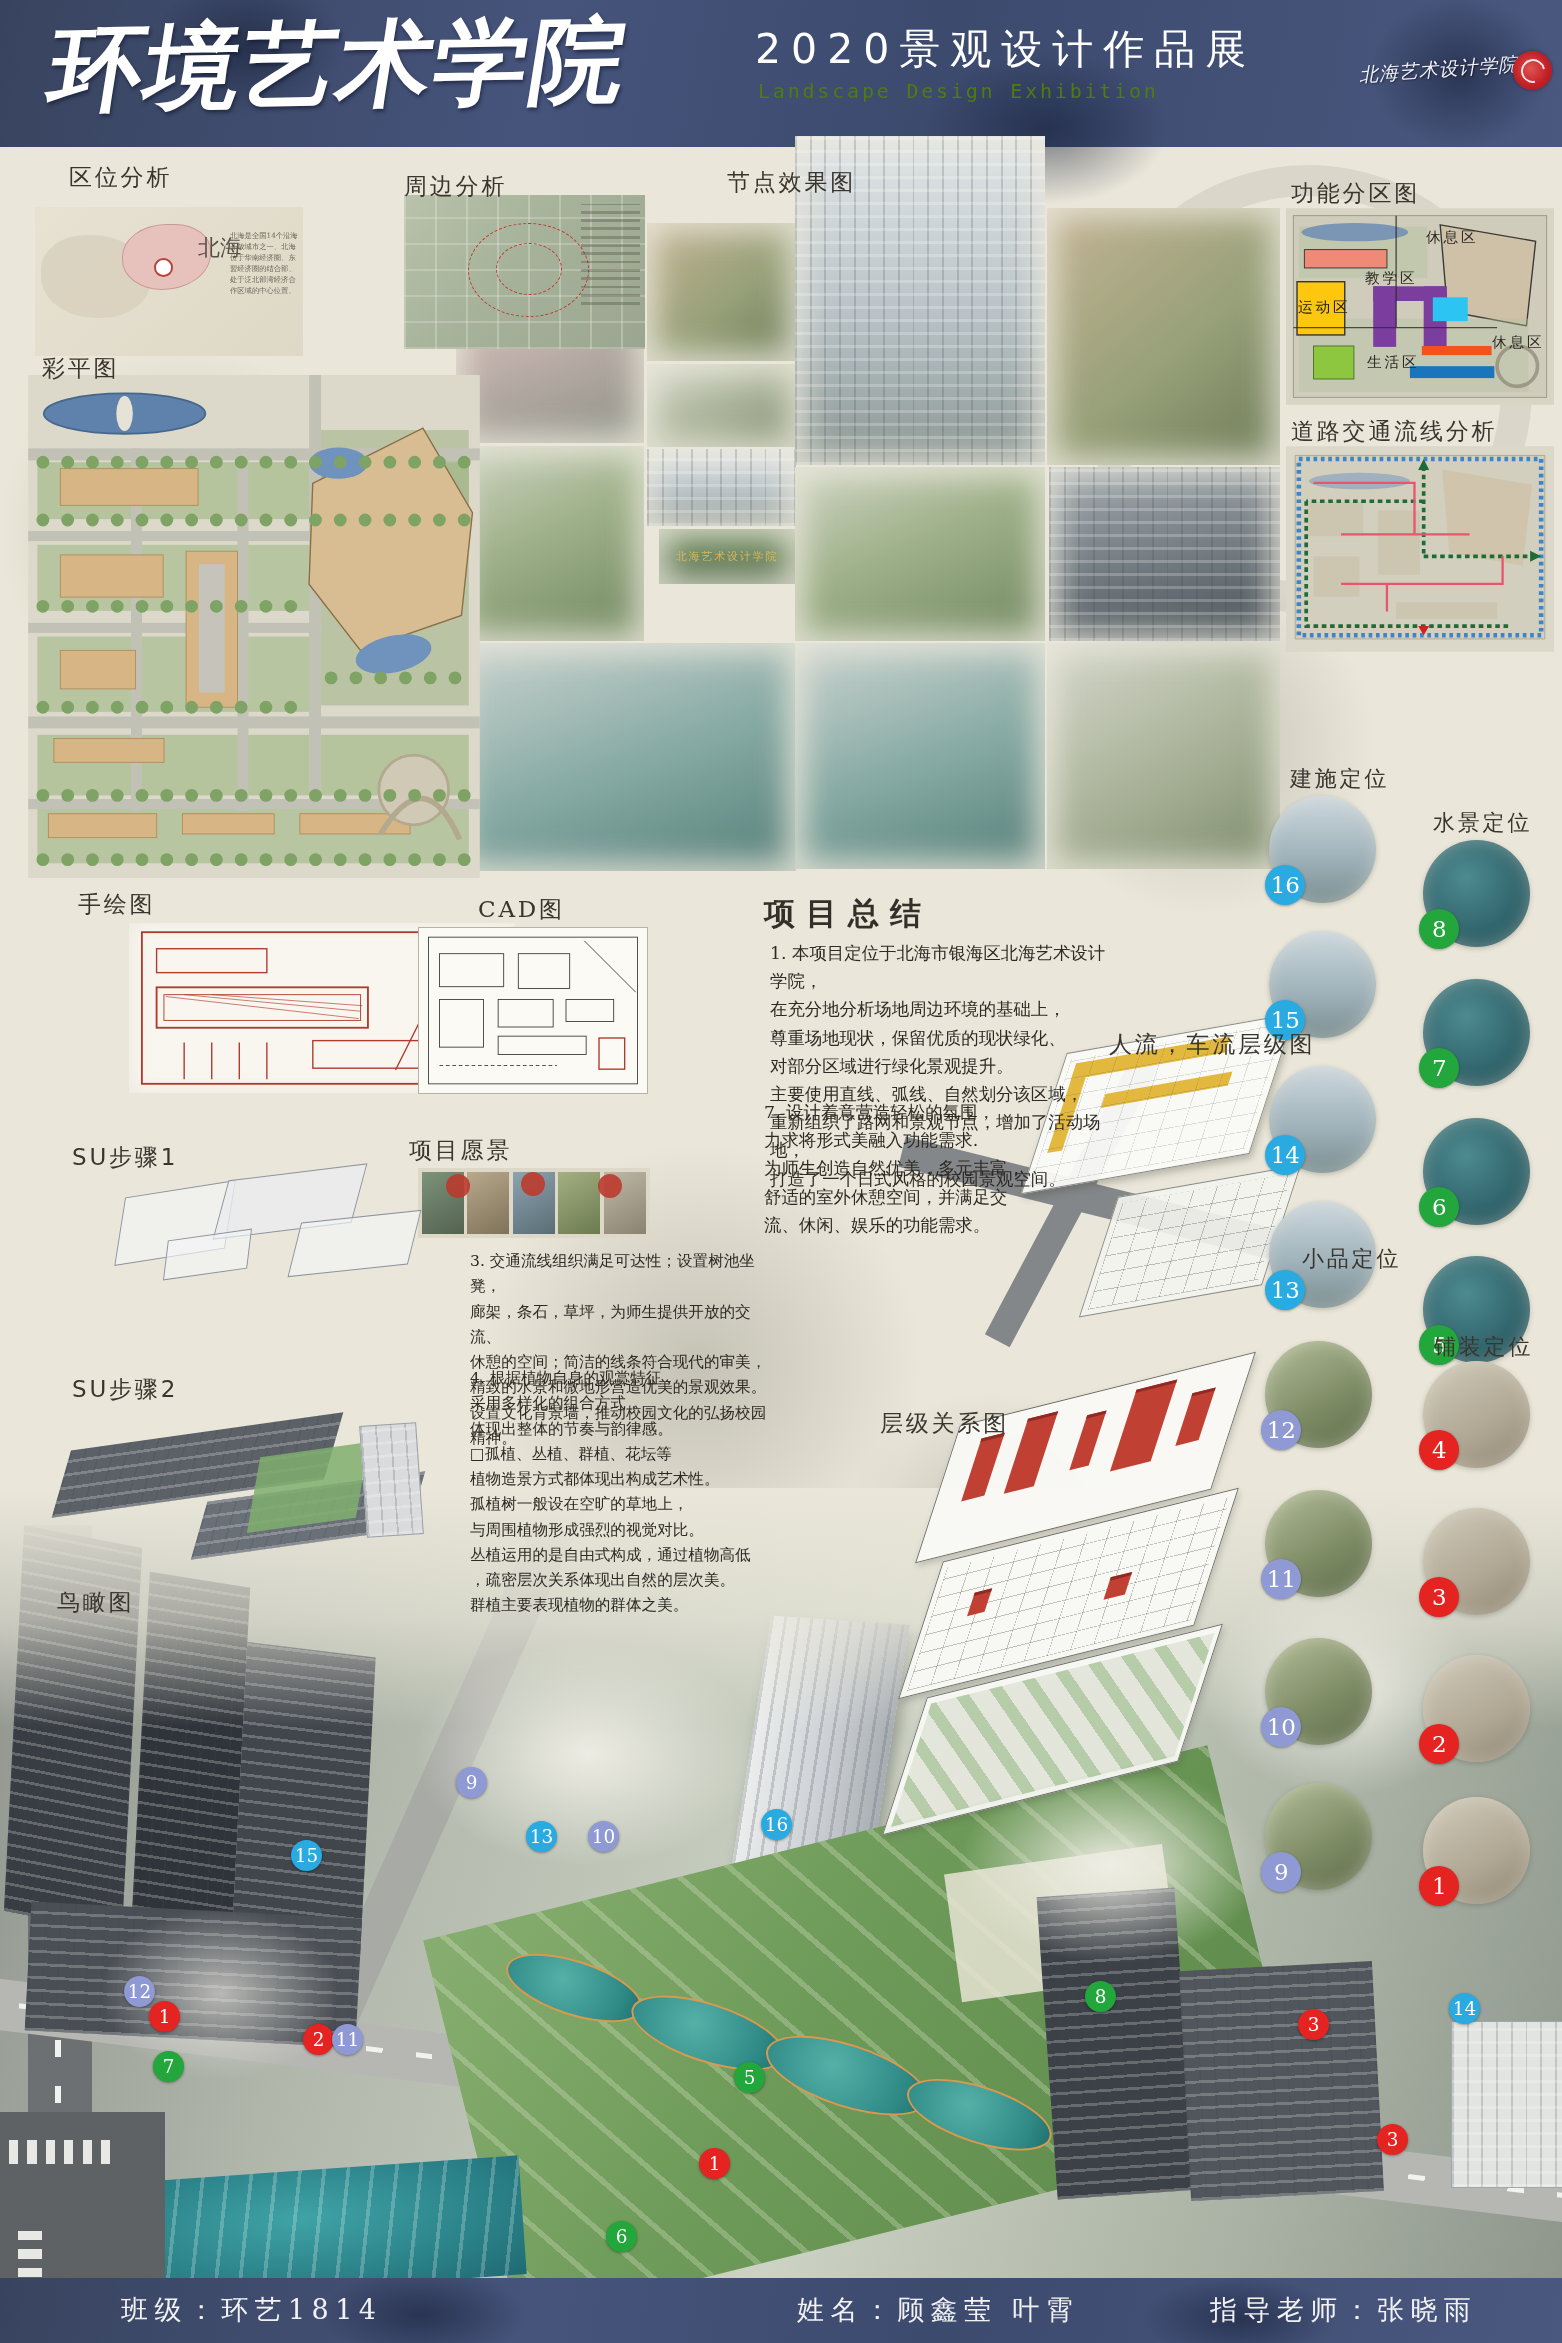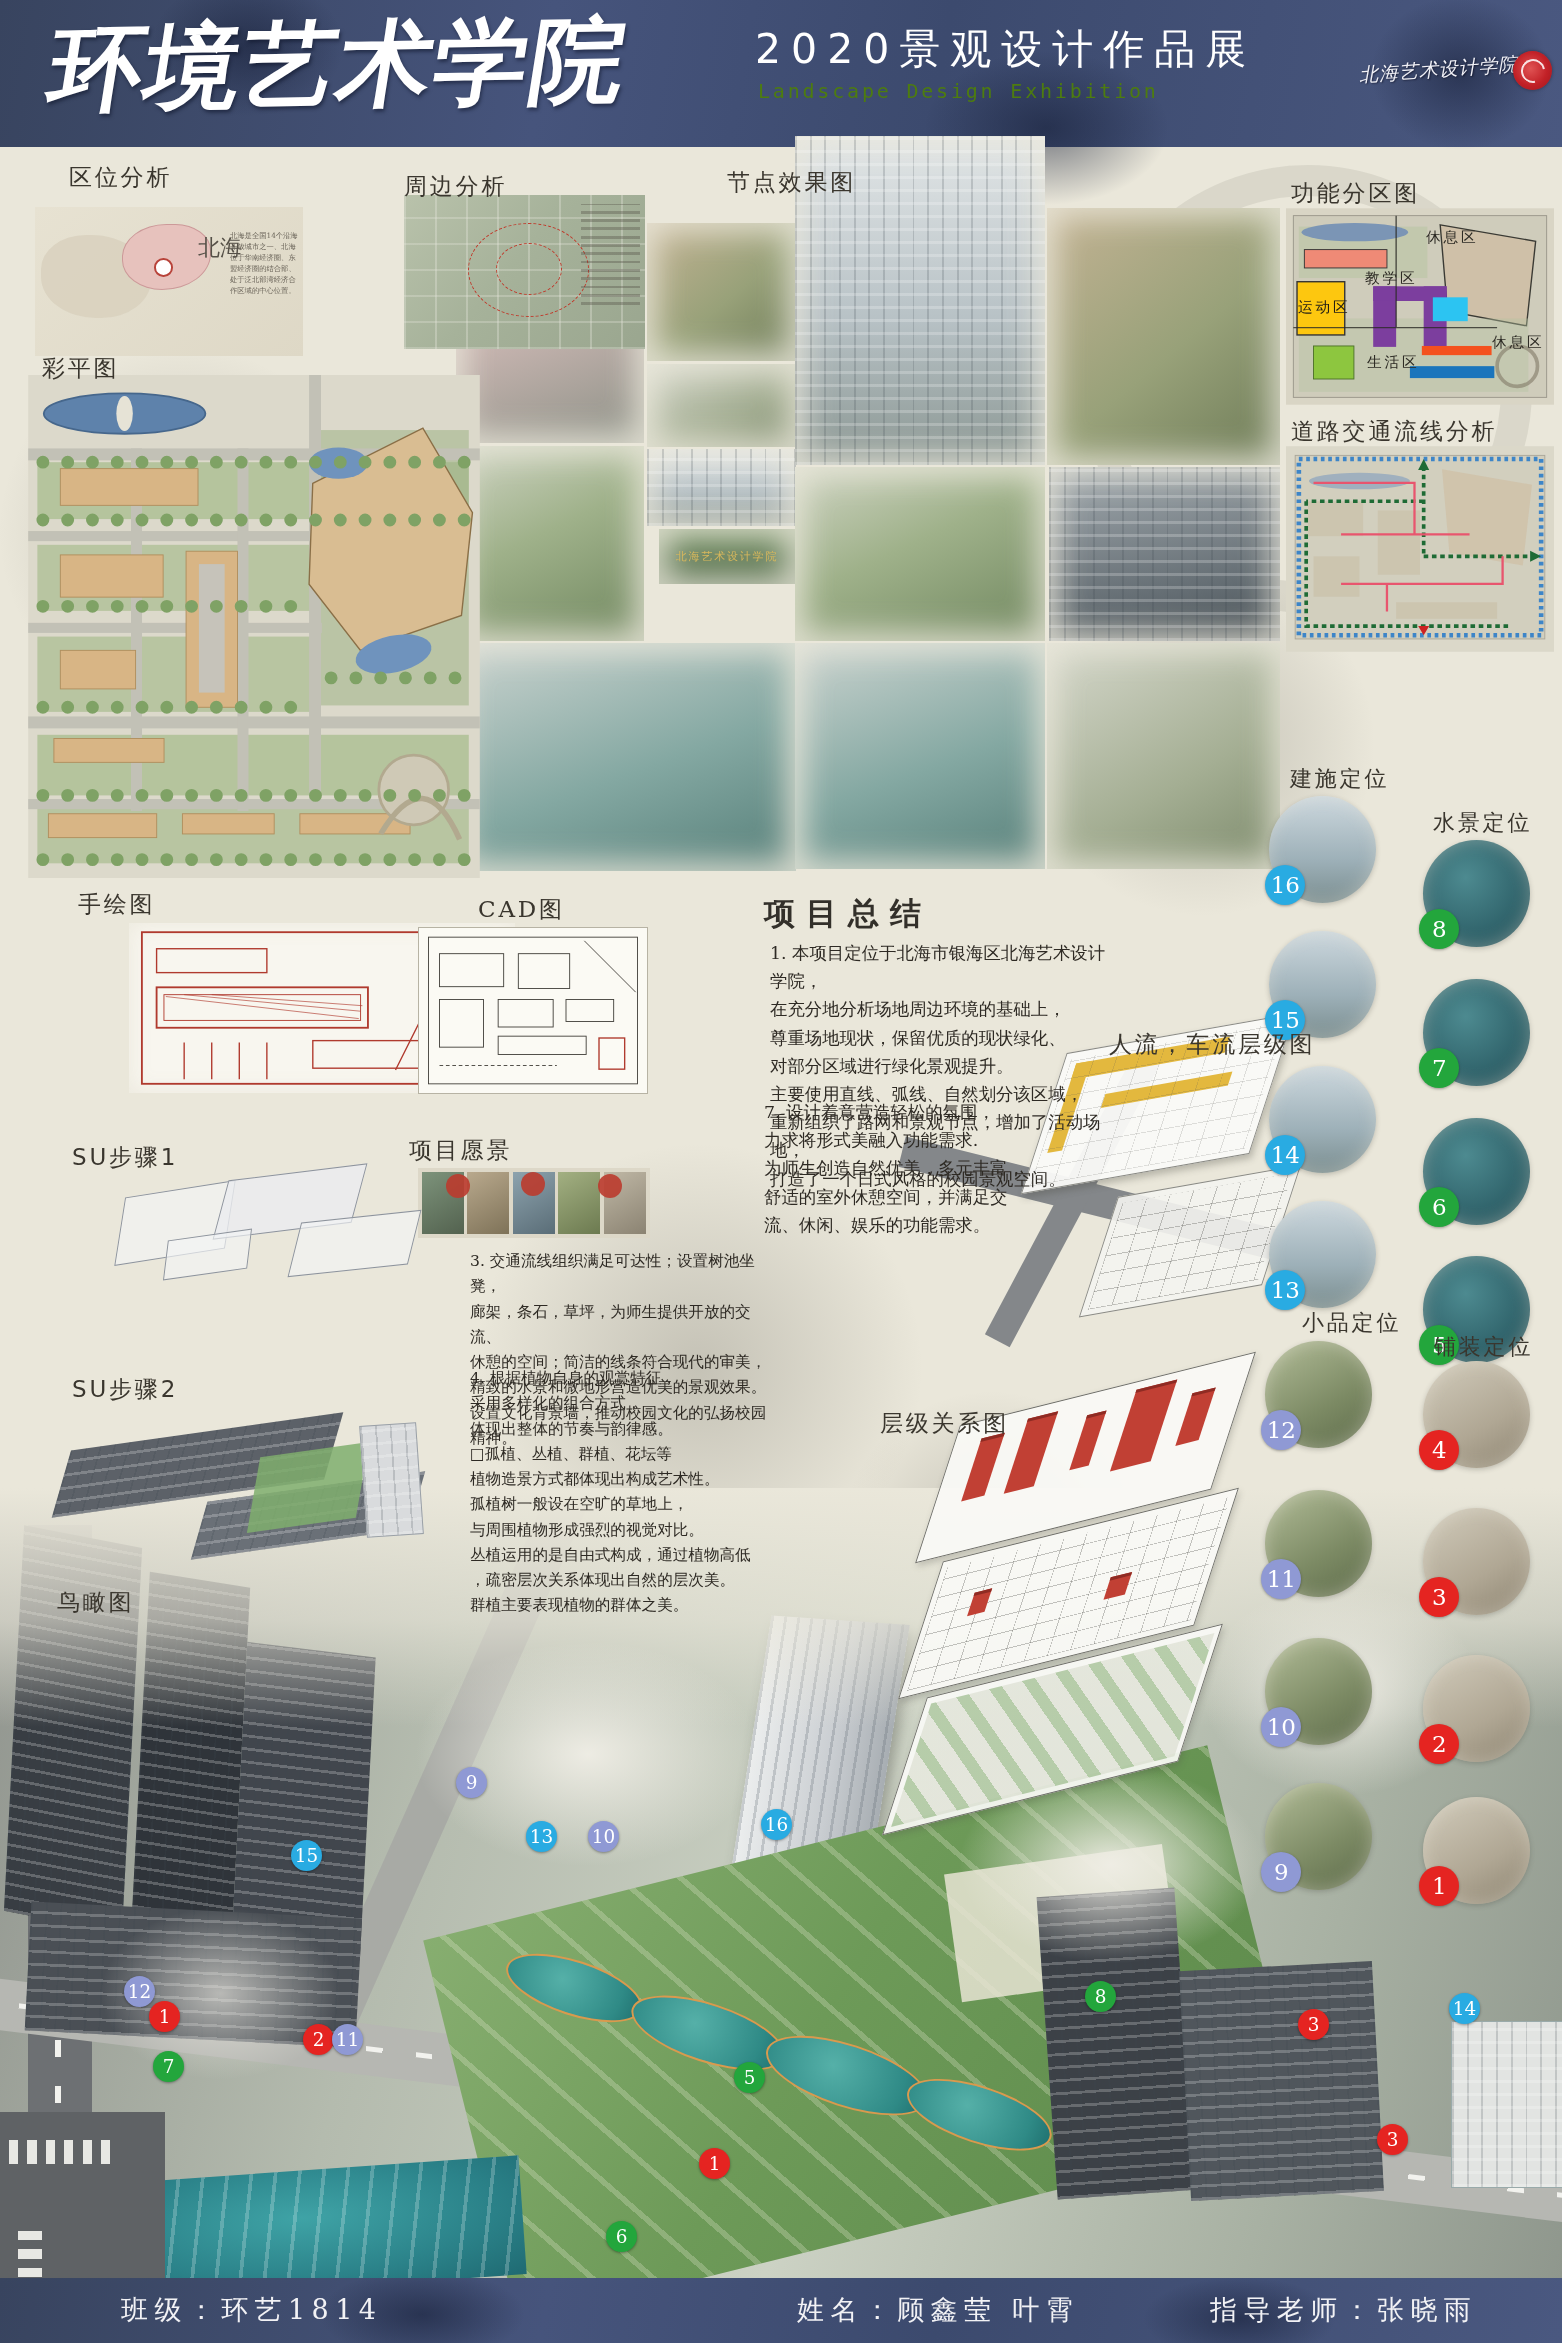--- a/index.html
+++ b/index.html
@@ -454,21 +454,21 @@
       </div>
       <div class="pcircle pc-water" style="left: 1423px; top: 979px;">
         <span class="pbadge" style="background: rgb(35, 166, 60);">7</span>
       </div>
       <div class="pcircle pc-water" style="left: 1423px; top: 1118px;">
         <span class="pbadge" style="background: rgb(35, 166, 60);">6</span>
       </div>
       <div class="pcircle pc-water" style="left: 1423px; top: 1256px;">
         <span class="pbadge" style="background: rgb(35, 166, 60);">5</span>
       </div>
-      <div class="pos-label" style="left: 1302px; top: 1308px;">小品定位</div>
+      <div class="pos-label" style="left: 1302px; top: 1244px;">小品定位</div>
       <div class="pcircle pc-art" style="left: 1265px; top: 1341px;">
         <span class="pbadge" style="background: rgb(143, 153, 212);">12</span>
       </div>
       <div class="pcircle pc-art" style="left: 1265px; top: 1490px;">
         <span class="pbadge" style="background: rgb(143, 153, 212);">11</span>
       </div>
       <div class="pcircle pc-art" style="left: 1265px; top: 1638px;">
         <span class="pbadge" style="background: rgb(143, 153, 212);">10</span>
       </div>
       <div class="pcircle pc-art" style="left: 1265px; top: 1783px;">

